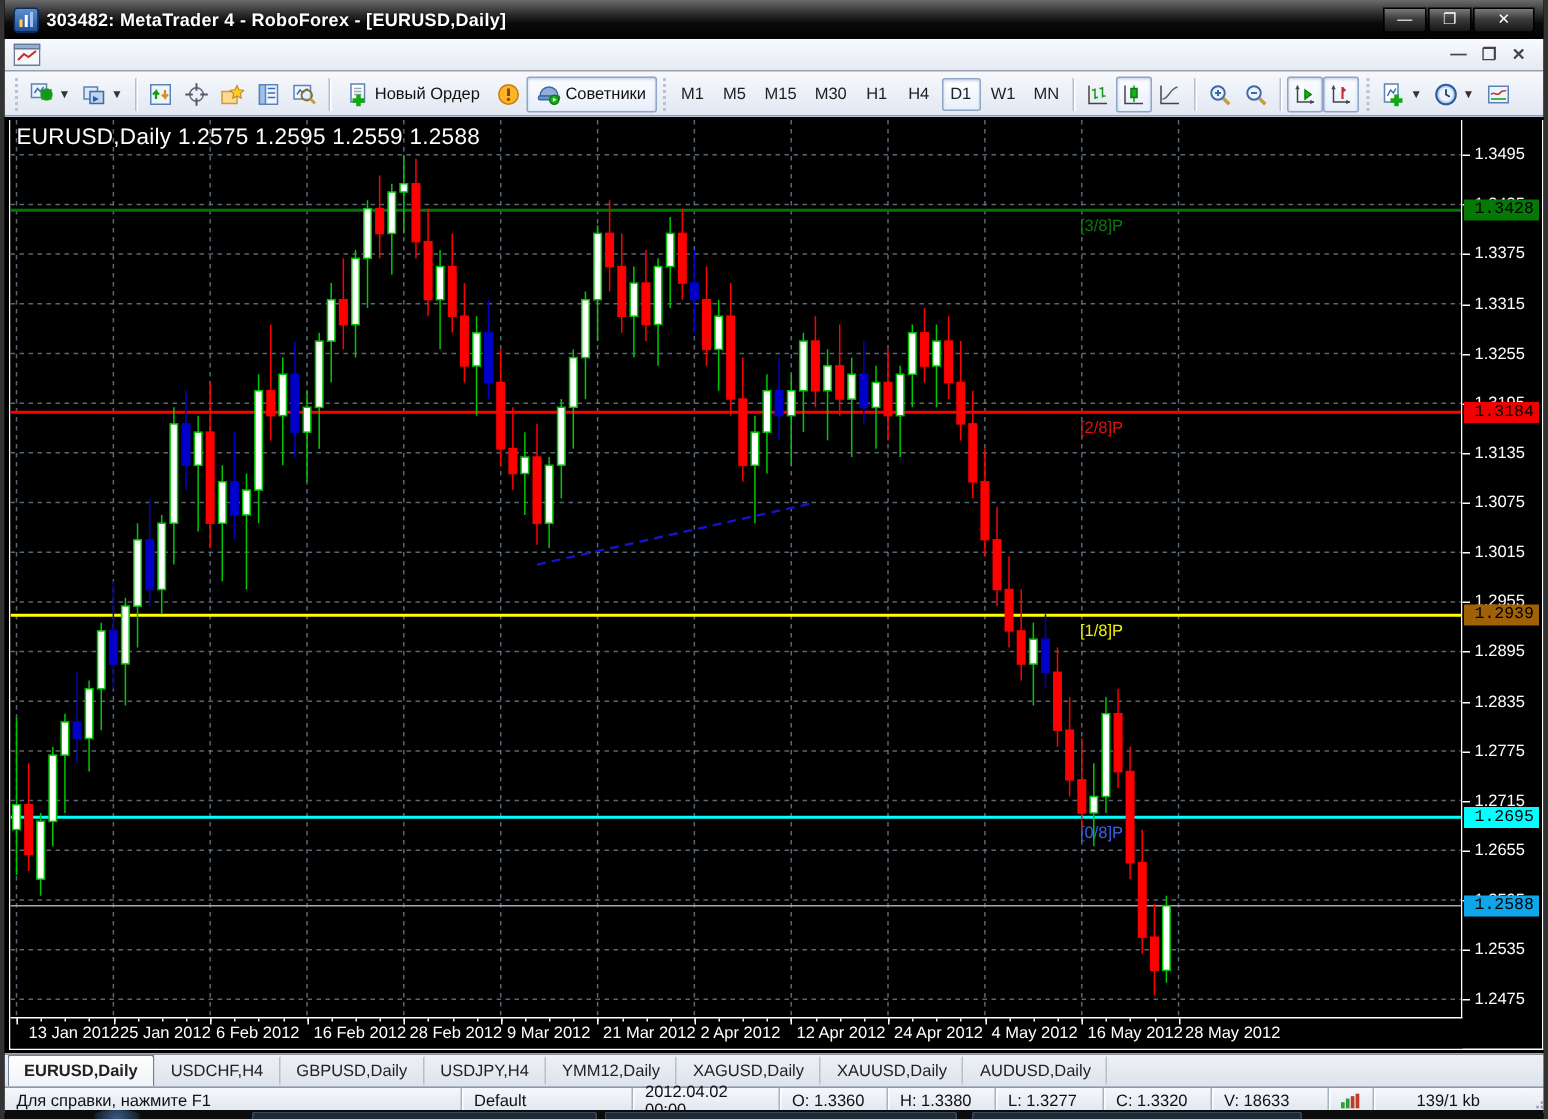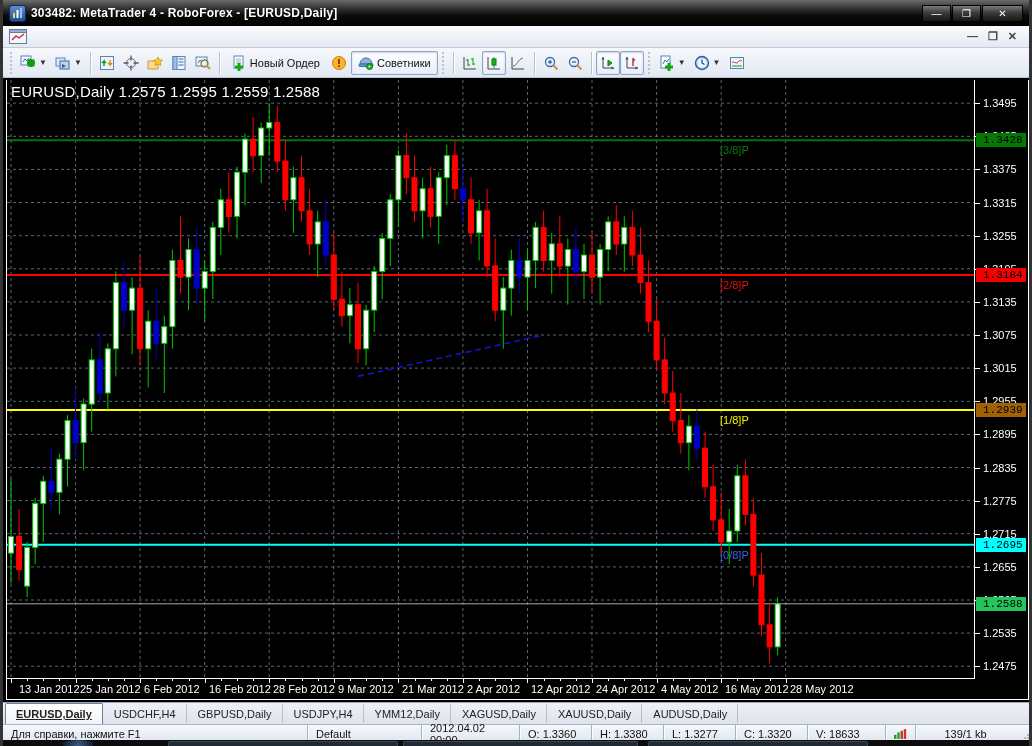--- a/index.html
+++ b/index.html
@@ -53,21 +53,21 @@
   .date-axis{position:absolute;left:0;bottom:0;width:968px;height:21px;border-top:1px solid #fff;background:#000;color:#fff;font-size:11px;}
   .d-label{position:absolute;top:4px;white-space:nowrap;margin-left:10px;}
   .d-mark{position:absolute;top:0;width:1px;background:#fff;}
   
   .tabbar{height:22px;background:linear-gradient(180deg,#eef1f6,#dde3ec);border-top:1px solid #9aa5b5;
           display:flex;align-items:flex-end;font-size:11px;color:#222;padding:0 2px;}
   .tab{height:19px;display:flex;align-items:center;padding:0 10px;border:1px solid transparent;border-bottom:none;
        cursor:pointer;position:relative;}
   .tab:not(.active){border-right:1px solid #b7bfcb;margin-bottom:1px;}
   .tab.active{background:linear-gradient(180deg,#ffffff,#f0f3f8);border:1px solid #6f7f97;border-bottom:none;
-              font-weight:bold;height:21px;border-radius:2px 2px 0 0;text-decoration:underline;}
+              font-weight:bold;height:21px;border-radius:2px 2px 0 0;}
   
   .statusbar{height:18px;background:linear-gradient(180deg,#f5f8fc,#e0e6ef);border-top:1px solid #aab4c2;
              display:flex;align-items:center;font-size:11px;color:#111;}
   .s-sec{height:100%;display:flex;align-items:center;padding:0 8px;border-left:1px solid #a8b2c0;box-shadow:inset 1px 0 0 #fbfcfe;}
   .s-help{width:304px;border-left:none;box-shadow:none;}
   .s-profile{width:114px;}.s-time{width:98px;}
   .s-o,.s-h,.s-l,.s-c{width:72px;}.s-v{width:78px;}
   .s-conn{width:30px;justify-content:center;}
   .s-kb{width:100px;justify-content:center;}
   .s-grip{margin-left:auto;width:16px;height:100%;border-left:none;box-shadow:none;display:flex;align-items:flex-end;justify-content:flex-end;padding:2px;}
@@ -188,20 +188,31 @@
       <svg class="icon16" viewBox="0 0 16 16">
         <path d="M2 9c0-3 2.5-6 6-6s6 3 6 6z" fill="#8fb0d8" stroke="#3d6aa5"></path>
         <rect x="1" y="9" width="14" height="2.5" rx="1" fill="#6f94c4" stroke="#3d6aa5"></rect>
         <circle cx="11.5" cy="11.5" r="3" fill="#18b018" stroke="#0a7a0a"></circle>
         <path d="M10.6 10.2l2.4 1.3-2.4 1.3z" fill="#fff"></path>
       </svg>
       <span>Советники</span>
     </div>
 
     <div class="grip"></div>
+    <div id="timeframes" style="display:flex;gap:2px;">
+        <div class="tf-btn">M1</div>
+        <div class="tf-btn">M5</div>
+        <div class="tf-btn">M15</div>
+        <div class="tf-btn">M30</div>
+        <div class="tf-btn">H1</div>
+        <div class="tf-btn">H4</div>
+        <div class="tf-btn active">D1</div>
+        <div class="tf-btn">W1</div>
+        <div class="tf-btn">MN</div>
+      </div>
     <div class="tsep"></div>
 
     <div class="tbtn">
       <svg class="icon16" viewBox="0 0 16 16">
         <path d="M2 2v12h12" stroke="#444" fill="none"></path>
         <path d="M6 4v7m-2-6h2m0 5h2 M11 3v7m-2-6h2m0 5h2" stroke="#129a12" fill="none"></path>
       </svg>
     </div>
     <div class="tbtn pressed">
       <svg class="icon16" viewBox="0 0 16 16">
@@ -555,21 +566,21 @@
           <div class="p-mark" style="top:520px"></div>
           <div class="p-tick" style="top:514px">1.2595</div>
           <div class="p-mark" style="top:553px"></div>
           <div class="p-tick" style="top:547px">1.2535</div>
           <div class="p-mark" style="top:586px"></div>
           <div class="p-tick" style="top:580px">1.2475</div>
           <div class="p-badge" style="top:53px;background:#067806">1.3428</div>
           <div class="p-badge" style="top:188px;background:#f00000">1.3184</div>
           <div class="p-badge" style="top:323px;background:#a16207">1.2939</div>
           <div class="p-badge" style="top:458px;background:#00ffff">1.2695</div>
-          <div class="p-badge" style="top:517px;background:#22c55e">1.2588</div>
+          <div class="p-badge" style="top:517px;background:#0ea5e9">1.2588</div>
         </div>
       <div class="date-axis" id="date-axis">
           <div class="d-mark" style="left:4px;height:2px"></div>
           <div class="d-mark" style="left:20px;height:2px"></div>
           <div class="d-mark" style="left:36px;height:2px"></div>
           <div class="d-mark" style="left:52px;height:2px"></div>
           <div class="d-mark" style="left:69px;height:2px"></div>
           <div class="d-mark" style="left:85px;height:2px"></div>
           <div class="d-mark" style="left:101px;height:2px"></div>
           <div class="d-mark" style="left:117px;height:2px"></div>

